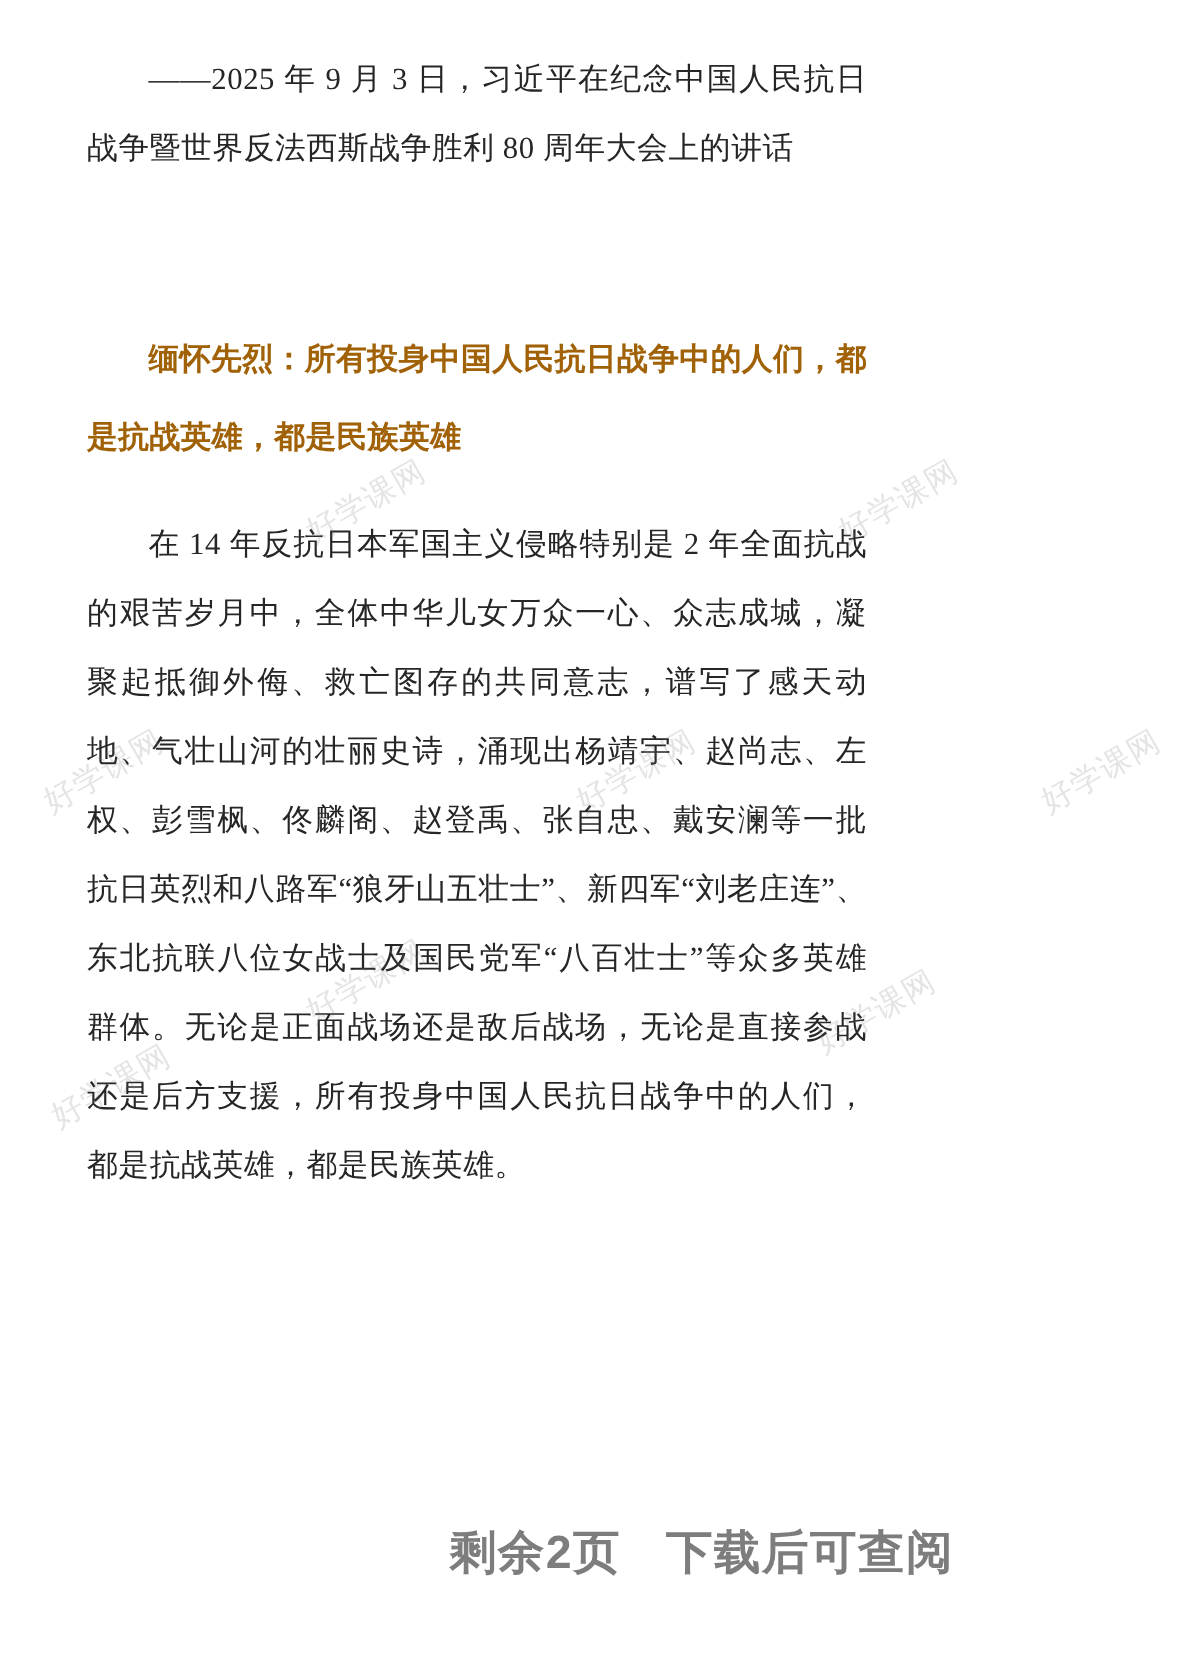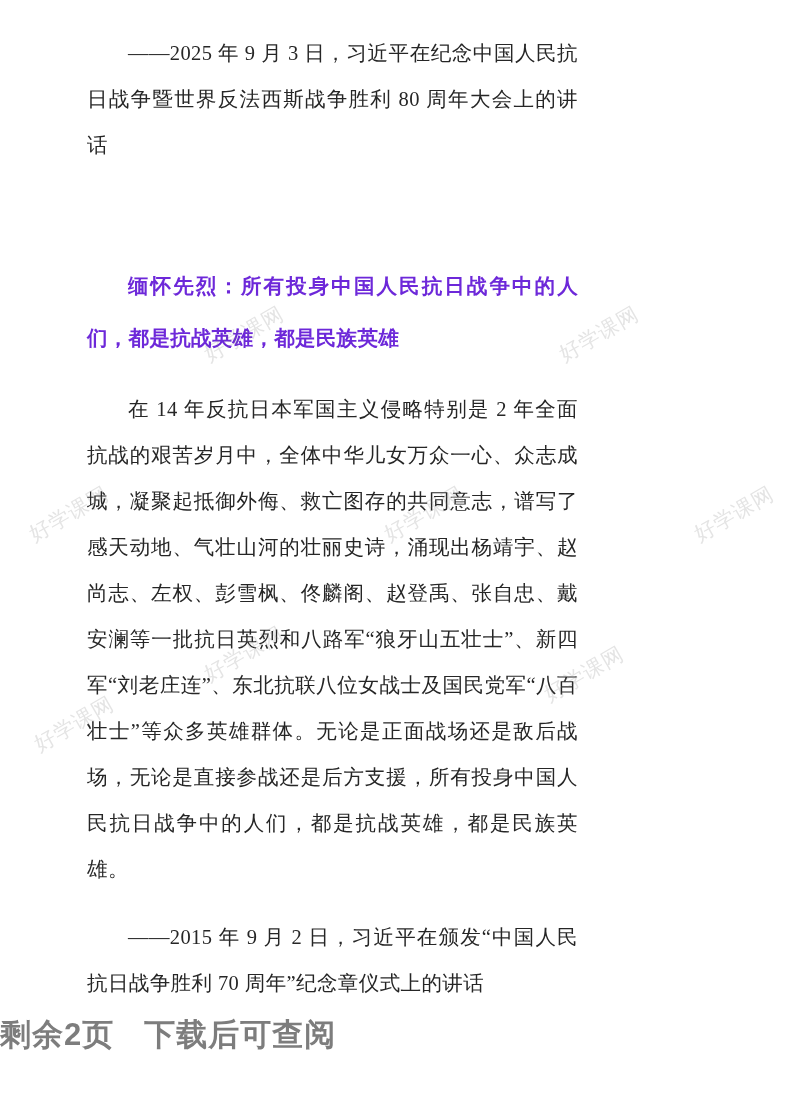--- a/index.html
+++ b/index.html
@@ -13,53 +13,53 @@
     position: relative;
     font-family: "Liberation Serif", "DejaVu Serif", serif;
     color: #1a1a1a;
     overflow: hidden;
   }
   .page {
     position: relative;
     width: 636px;
     height: 1108px;
     box-sizing: border-box;
-    padding: 30px 58px 0 87px;
+    padding: 30px 58px 0 58px;
   }
   .para {
     font-size: 20.5px;
     line-height: 46px;
     text-align: justify;
     text-justify: inter-ideograph;
     letter-spacing: 0.4px;
     margin: 0;
     color: #262626;
   }
   .indent {
     text-indent: 41px;
   }
   .spacer-lg { height: 92px; }
   .spacer-sm { height: 22px; }
   .heading-red {
     font-size: 20.5px;
     line-height: 52px;
     font-weight: bold;
-    color: #6d28d9;
+    color: #a16207;
     text-indent: 41px;
     margin: 0;
     text-align: justify;
     text-justify: inter-ideograph;
     letter-spacing: 0.3px;
   }
   .footer-note {
     position: absolute;
     left: 0;
     right: 0;
     bottom: 52px;
-    text-align: left;
+    text-align: right;
     font-size: 31px;
     font-weight: bold;
     color: #7d7d7d;
     letter-spacing: 1px;
     font-family: "Liberation Sans", sans-serif;
   }
   .footer-note .gap {
     display: inline-block;
     width: 30px;
   }
@@ -95,21 +95,20 @@
     <div class="spacer-lg"></div>
 
     <p class="heading-red">缅怀先烈：所有投身中国人民抗日战争中的人们，都是抗战英雄，都是民族英雄</p>
 
     <div class="spacer-sm"></div>
 
     <p class="para indent">在 14 年反抗日本军国主义侵略特别是 2 年全面抗战的艰苦岁月中，全体中华儿女万众一心、众志成城，凝聚起抵御外侮、救亡图存的共同意志，谱写了感天动地、气壮山河的壮丽史诗，涌现出杨靖宇、赵尚志、左权、彭雪枫、佟麟阁、赵登禹、张自忠、戴安澜等一批抗日英烈和八路军“狼牙山五壮士”、新四军“刘老庄连”、东北抗联八位女战士及国民党军“八百壮士”等众多英雄群体。无论是正面战场还是敌后战场，无论是直接参战还是后方支援，所有投身中国人民抗日战争中的人们，都是抗战英雄，都是民族英雄。</p>
 
     <div class="spacer-sm"></div>
 
-    <p class="para indent">——2015 年 9 月 2 日，习近平在颁发“中国人民抗日战争胜利 70 周年”纪念章仪式上的讲话</p>
 
   </div>
 
   <div class="wm-layer">
     <div class="wm" style="left: 200px; top: 320px;">好学课网</div>
     <div class="wm" style="left: 555px; top: 320px;">好学课网</div>
     <div class="wm" style="left: 25px; top: 500px;">好学课网</div>
     <div class="wm" style="left: 380px; top: 500px;">好学课网</div>
     <div class="wm" style="left: 690px; top: 500px;">好学课网</div>
     <div class="wm" style="left: 200px; top: 640px;">好学课网</div>

